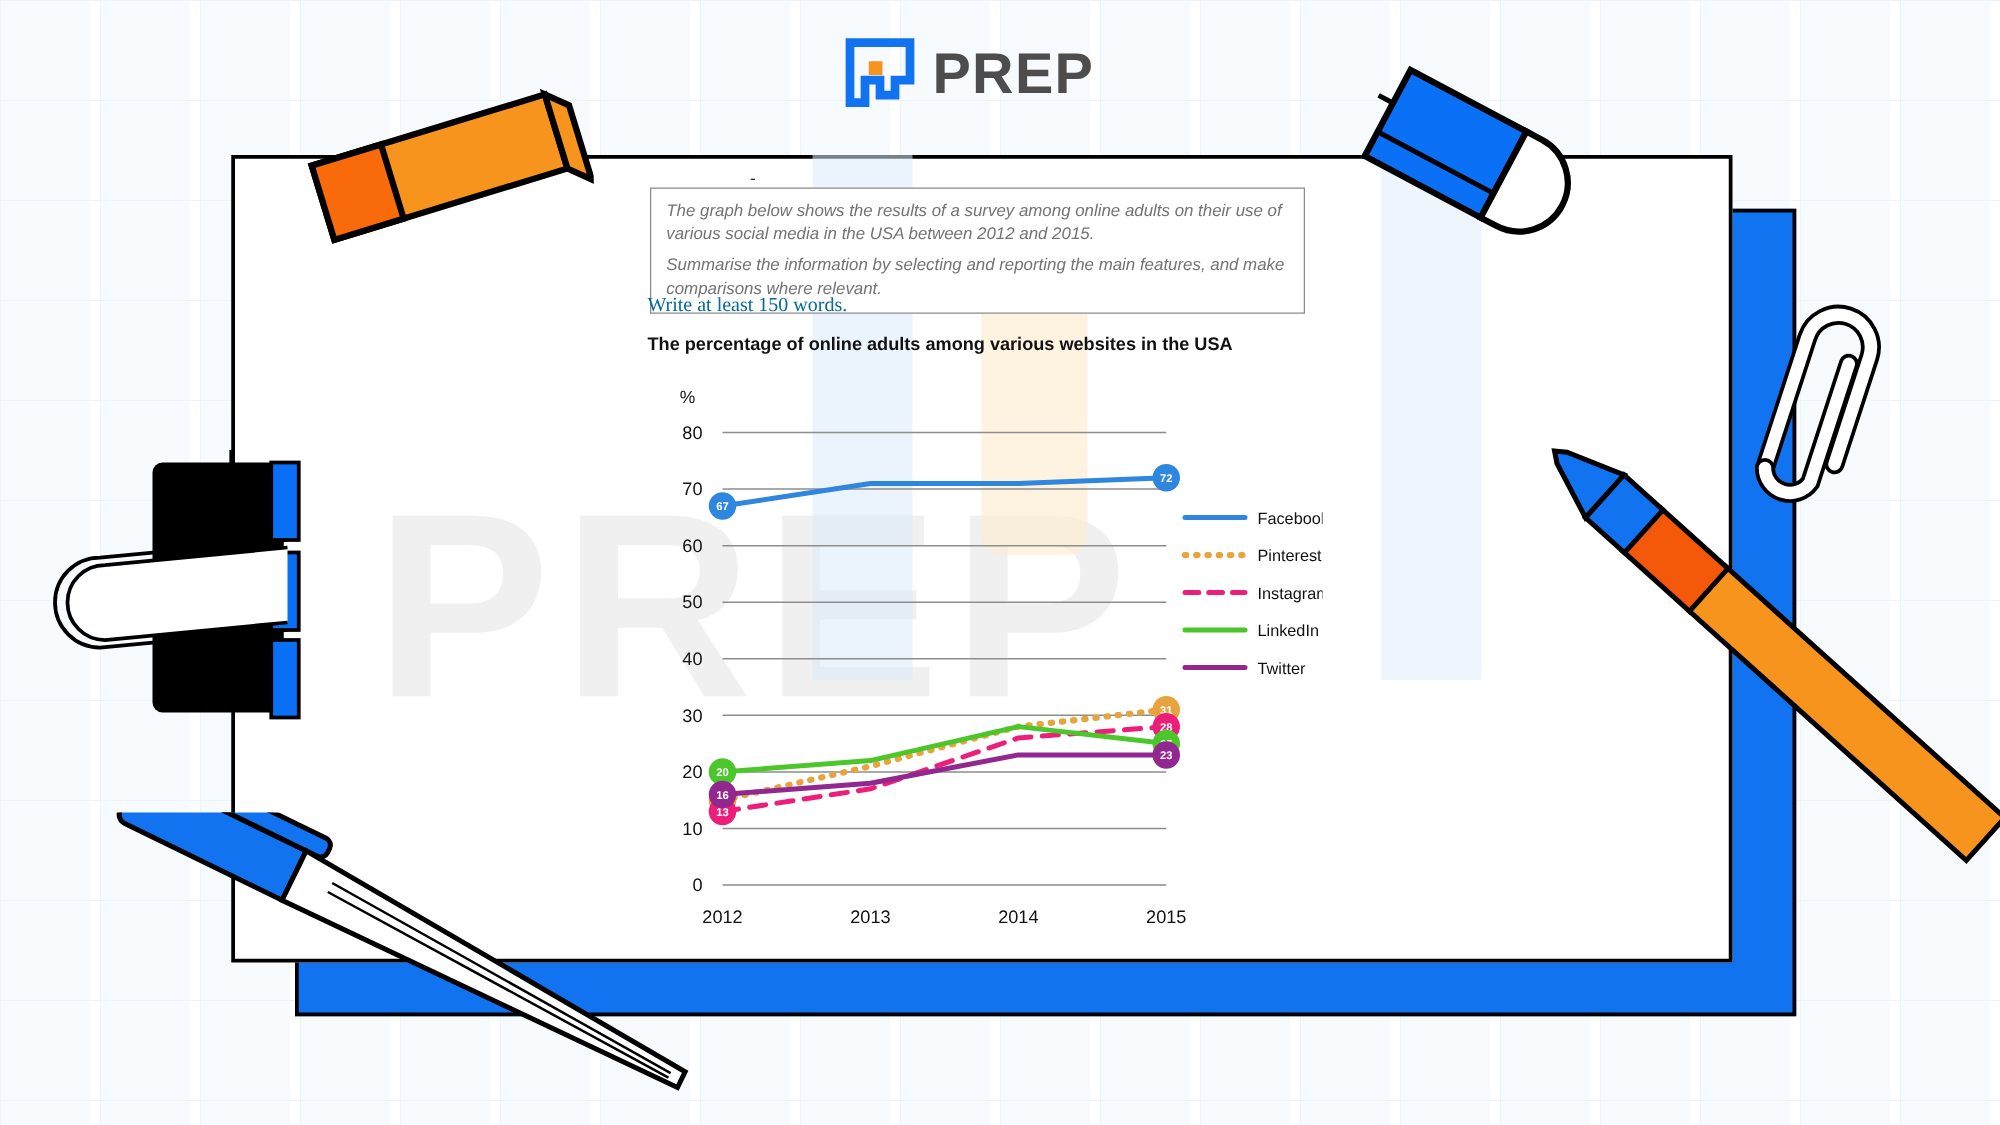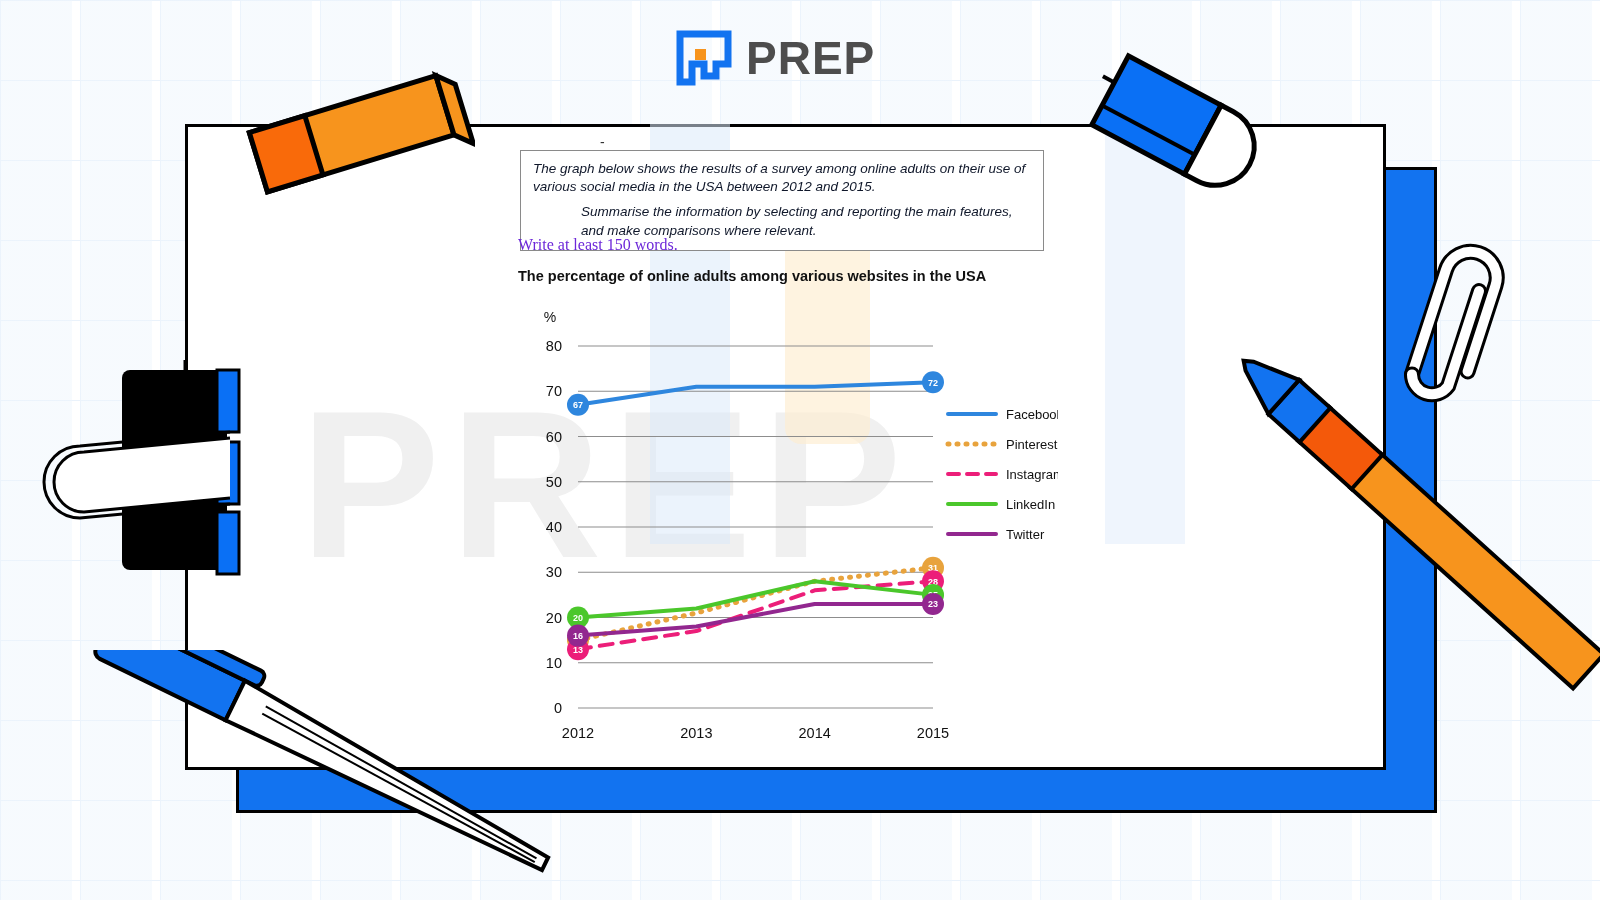--- a/index.html
+++ b/index.html
@@ -63,29 +63,29 @@
   }
 
   
   #task-box{
     position:absolute;left:520px;top:150px;width:524px;
     border:1px solid #8a8a8a;background:#ffffff;
     padding:9px 10px 10px 12px;box-sizing:border-box;z-index:6;
   }
   #task-box p{
     margin:0 0 7px 0;font-style:italic;font-size:13.5px;line-height:1.35;
-    color:#0f172a;font-family:"Liberation Sans", sans-serif;
-  }
-  #task-box p:last-child{margin-bottom:0;margin-left:48px;}
+    color:#737373;font-family:"Liberation Sans", sans-serif;
+  }
+  #task-box p:last-child{margin-bottom:0;}
   #dash-mark{
     position:absolute;left:600px;top:134px;z-index:6;font-size:14px;color:#333;
   }
   #word-count{
     position:absolute;left:518px;top:236px;z-index:6;
-    font-family:"Liberation Serif", serif;font-size:16px;color:#6d28d9;
+    font-family:"Liberation Serif", serif;font-size:16px;color:#0369a1;
   }
   #chart-title{
     position:absolute;left:518px;top:268px;z-index:6;
     font-size:14.5px;font-weight:bold;color:#111;
     font-family:"Liberation Sans", sans-serif;
   }
 
   
   #chart{
     position:absolute;left:518px;top:300px;width:540px;height:450px;z-index:6;

